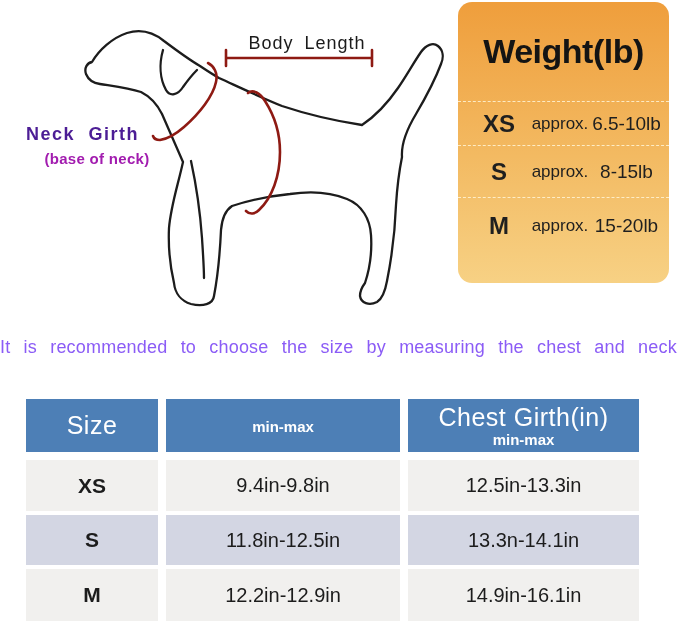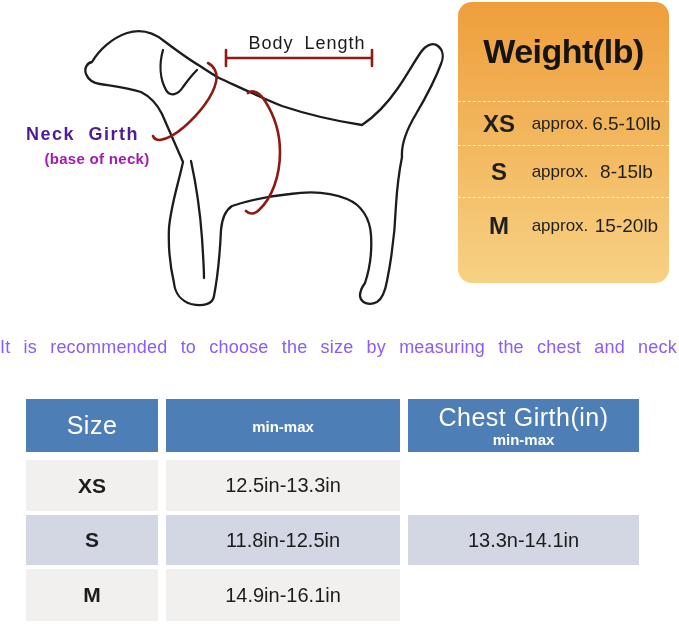--- a/index.html
+++ b/index.html
@@ -184,26 +184,28 @@
       </div>
       <div class="th">
         <span class="th-main">Chest Girth(in)</span>
         <span class="th-sub">min-max</span>
       </div>
     </div>
 
     <div class="tbody">
       <div class="tbody-row row-light row-h-0">
         <div class="td td-size">XS</div>
+        <div class="td">9.4in-9.8in</div>
         <div class="td">12.5in-13.3in</div>
       </div>
       <div class="tbody-row row-alt row-h-1">
         <div class="td td-size">S</div>
         <div class="td">11.8in-12.5in</div>
         <div class="td">13.3n-14.1in</div>
       </div>
       <div class="tbody-row row-light row-h-2">
         <div class="td td-size">M</div>
+        <div class="td">12.2in-12.9in</div>
         <div class="td">14.9in-16.1in</div>
       </div>
     </div>
   </section>
 </div>
 
 </body></html>

